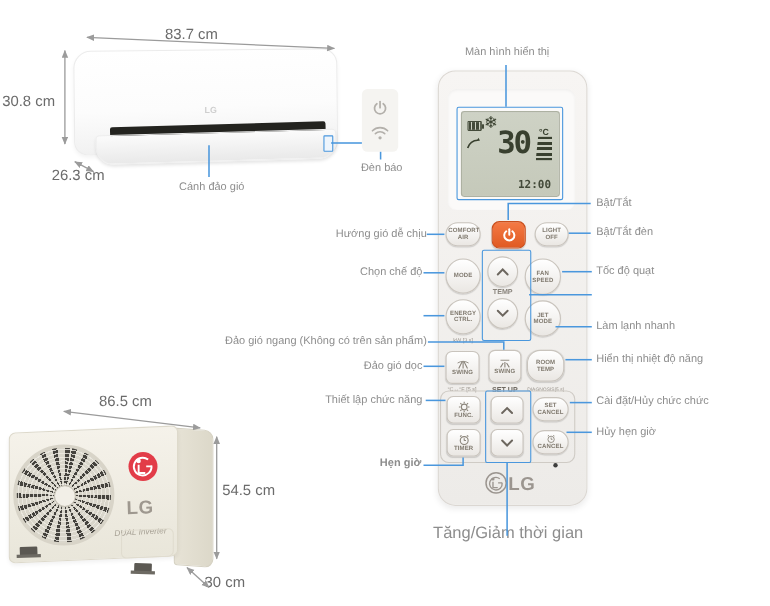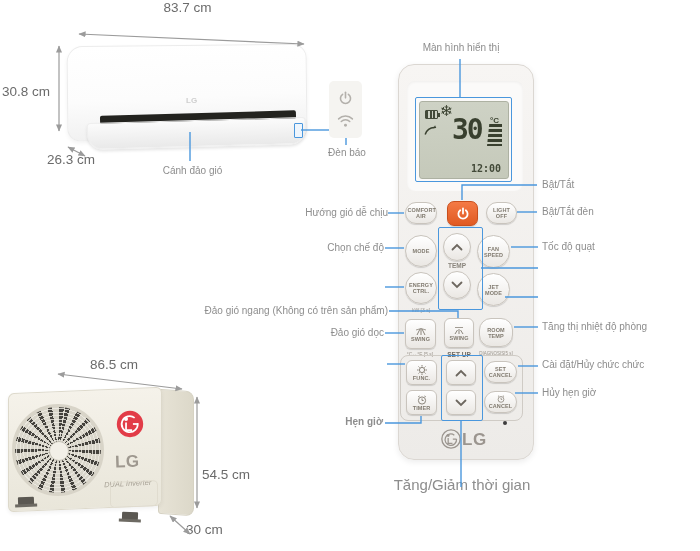--- a/index.html
+++ b/index.html
@@ -107,21 +107,21 @@
       <svg class="icn" width="15" height="15" viewBox="0 0 14 14">
         <path d="M7 1.2v5.2" stroke="#b3b0ab" stroke-width="1.5" stroke-linecap="round" fill="none"></path>
         <path d="M4.3 3.1a4.7 4.7 0 1 0 5.4 0" stroke="#b3b0ab" stroke-width="1.5" stroke-linecap="round" fill="none"></path>
       </svg>
       <svg class="icn" width="17" height="14" viewBox="0 0 16 13">
         <path d="M1.5 4.5a9.2 9.2 0 0 1 13 0" stroke="#b3b0ab" stroke-width="1.4" fill="none" stroke-linecap="round"></path>
         <path d="M4 7a5.7 5.7 0 0 1 8 0" stroke="#b3b0ab" stroke-width="1.4" fill="none" stroke-linecap="round"></path>
         <circle cx="8" cy="10.5" r="1.4" fill="#b3b0ab"></circle>
       </svg>
     </div>
-    <div class="dim c" style="left:150px;top:0;width:75px;text-align:center;">83.7 cm</div>
+    <div class="dim c" style="left:150px;top:23px;width:75px;">83.7 cm</div>
     <div class="dim" style="left:2px;top:84px;">30.8 cm</div>
     <div class="dim" style="left:47px;top:152px;">26.3 cm</div>
     <div class="lbl c" style="left:140px;top:163px;width:105px;text-align:center;">Cánh đảo gió</div>
     <div class="lbl c" style="left:317px;top:145px;width:60px;text-align:center;">Đèn báo</div>
   </div>
 
   <div>
     <div class="ou-side"></div>
     <div class="ou-body"></div>
     <div class="ou-fan"></div>
@@ -132,21 +132,21 @@
       <path d="M8.6 10.8v6.4h5.2" stroke="#fff" stroke-width="1.5" fill="none"></path>
       <path d="M18.6 11.3a6.9 6.9 0 1 1-2.6-4.6" stroke="#fff" stroke-width="1.5" fill="none"></path>
       <path d="M18.9 12h-4.4" stroke="#fff" stroke-width="1.5" fill="none"></path>
     </svg>
     <div class="ou-lgtext">LG</div>
     <div class="ou-badge">DUAL Inverter</div>
     <div class="ou-panel"></div>
     <div class="ou-foot" style="left:18px;top:497px;transform:rotate(-2deg);"></div>
     <div class="ou-foot" style="left:122px;top:512px;transform:rotate(2deg);"></div>
     <div class="dim" style="left:90px;top:357px;">86.5 cm</div>
-    <div class="dim" style="left:202px;top:438px;margin-top:29px;">54.5 cm</div>
+    <div class="dim" style="left:202px;top:438px;">54.5 cm</div>
     <div class="dim" style="left:186px;top:522px;">30 cm</div>
   </div>
 
   <div>
     <div class="rc-body"></div>
     <div class="rc-recess"></div>
 
     <div class="lcd">
       <div class="batt"></div>
       <span class="snow">❄</span>
@@ -268,26 +268,28 @@
     <div class="bluerect" style="left:438px;top:227px;width:43px;height:81px;"></div>
     <div class="bluerect" style="left:441px;top:355px;width:40px;height:64px;"></div>
   </div>
 
   <div class="lbl c" style="left:400px;top:40px;width:122px;text-align:center;">Màn hình hiển thị</div>
 
   <div class="lbl r" style="left:188px;top:205px;width:200px;">Hướng gió dễ chịu</div>
   <div class="lbl r" style="left:188px;top:240px;width:196px;">Chọn chế độ</div>
   <div class="lbl r" style="left:60px;top:303px;width:328px;">Đảo gió ngang (Không có trên sản phẩm)</div>
   <div class="lbl r" style="left:188px;top:325px;width:196px;">Đảo gió dọc</div>
+  <div class="lbl r" style="left:150px;top:356px;width:234px;">Thiết lập chức năng</div>
   <div class="lbl r" style="left:300px;top:414px;width:83px;font-weight:bold;">Hẹn giờ</div>
 
   <div class="lbl" style="left:542px;top:177px;">Bật/Tắt</div>
   <div class="lbl" style="left:542px;top:204px;">Bật/Tắt đèn</div>
   <div class="lbl" style="left:542px;top:239px;">Tốc độ quạt</div>
-  <div class="lbl" style="left:542px;top:319px;">Tăng thị nhiệt độ phòng</div>
+  <div class="lbl" style="left:542px;top:289px;">Làm lạnh nhanh</div>
+  <div class="lbl" style="left:542px;top:319px;">Hiển thị nhiệt độ năng</div>
   <div class="lbl" style="left:542px;top:357px;">Cài đặt/Hủy chức chức</div>
   <div class="lbl" style="left:542px;top:385px;">Hủy hẹn giờ</div>
 
   <div class="lbl c" style="left:388px;top:477px;width:148px;text-align:center;font-size:15px;">Tăng/Giảm thời gian</div>
 
   <svg class="overlay">
     <defs>
       <marker id="ah" markerWidth="7" markerHeight="6" refX="5.5" refY="2.5" orient="auto-start-reverse">
         <path d="M0,0L6,2.5L0,5z" fill="#9b9b9b"></path>
       </marker>

